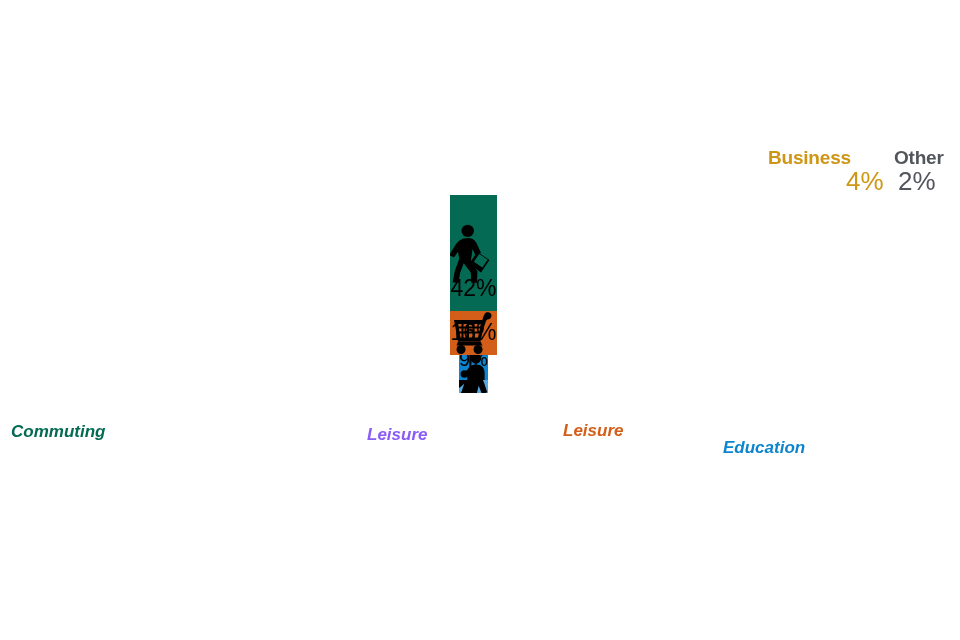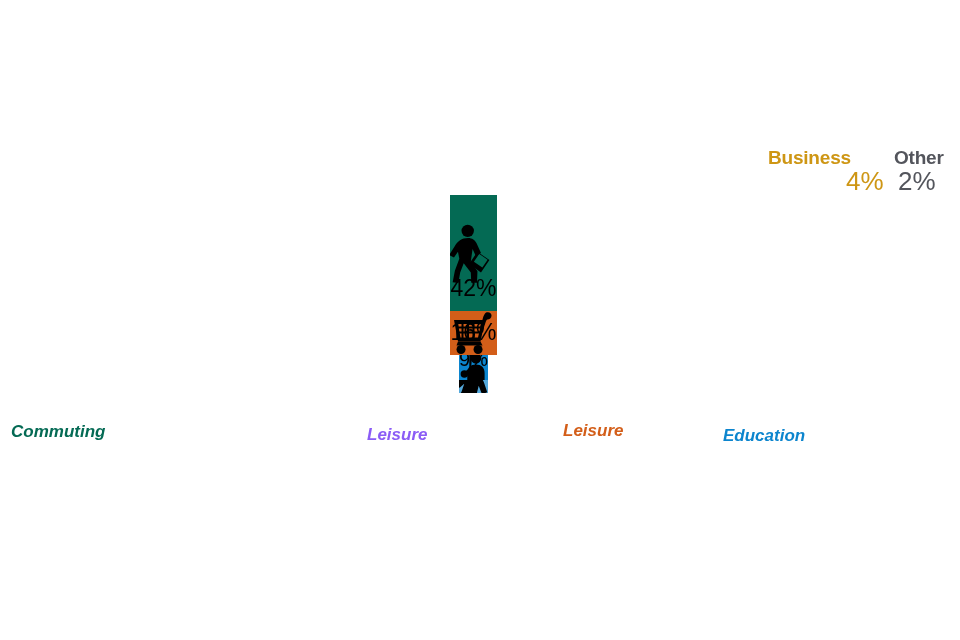--- a/index.html
+++ b/index.html
@@ -113,21 +113,21 @@
   .leg {
     position: absolute;
     font-size: 17px;
     font-weight: bold;
     line-height: 1.15;
     white-space: pre-line;
   }
   #leg-commuting { left: 11px;  top: 12px; }
   #leg-leisure   { left: 367px; top: 15px; }
   #leg-shopping  { left: 563px; top: 11px; }
-  #leg-education { left: 723px; top: 16px; }
+  #leg-education { left: 723px; top: 28px; }
   #leg-personal  { left: 845px; top: 19px; text-align: center; width: 112px; }
 </style>
 </head>
 <body>
 
 <div class="callouts">
 
   <div class="callout" id="callout-business">
     <span class="c-name" style="color:#CE9614;">Business</span>
     <span class="c-val" style="color:#CE9614;">4%</span>

